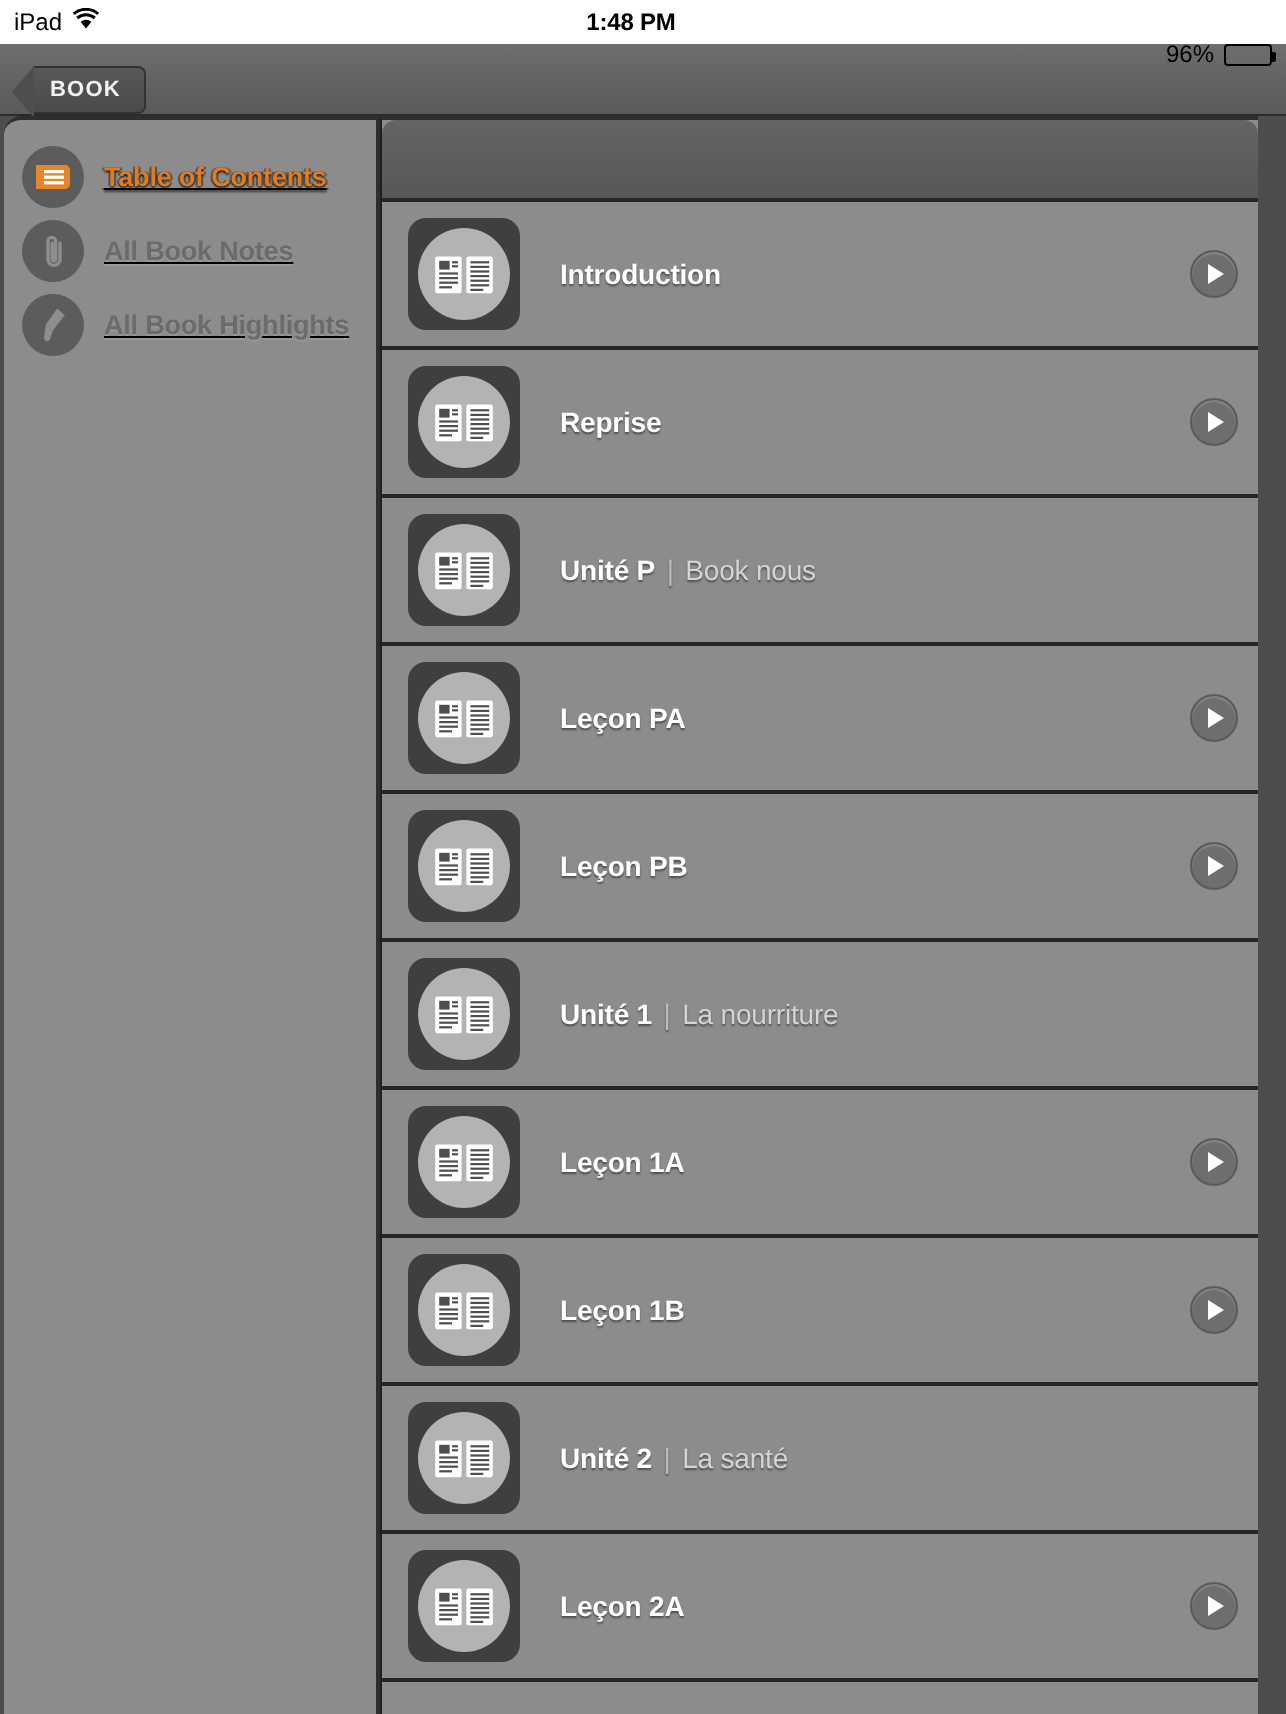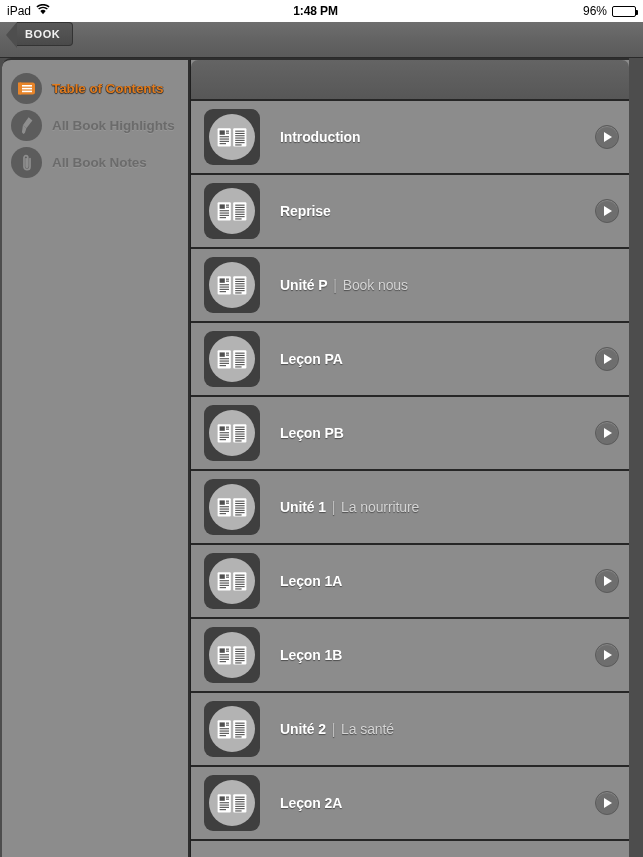--- a/index.html
+++ b/index.html
@@ -33,21 +33,21 @@
     position: absolute;
     left: 0; right: 12px;
     text-align: center;
     font-size: 12px;
     font-weight: 700;
     letter-spacing: -0.1px;
   }
   #status-right {
     position: absolute;
     right: 7px;
-    top: 0;
+    top: 16px;
     height: 22px;
     display: flex;
     align-items: center;
     gap: 5px;
     font-size: 12px;
   }
   .wifi-glyph { display: block; }
   .battery-shell {
     width: 24px; height: 11px;
     border: 1px solid #000;
@@ -68,21 +68,21 @@
     width: 96%;
     background: #000;
   }
 
   
   #nav-bar {
     height: 36px;
     background: linear-gradient(to bottom, #6e6e6e 0%, #636363 50%, #5a5a5a 100%);
     border-bottom: 1px solid #2a2a2a;
     display: flex;
-    align-items: flex-start;
+    align-items: flex-end;
     padding-left: 8px;
   }
   #back-button {
     position: relative;
     height: 24px;
     display: flex;
     align-items: center;
     padding: 0 12px 0 8px;
     margin-left: 9px;
     background: linear-gradient(to bottom, #585858, #4a4a4a);
@@ -116,20 +116,21 @@
 
   
   #sidebar {
     width: 188px;
     background: #8c8c8c;
     border-right: 2px solid #2e2e2e;
     border-top: 2px solid #2e2e2e;
     border-top-left-radius: 9px;
     margin-left: 2px;
     padding-top: 10px;
+    text-decoration: underline;
   }
   .side-item {
     display: flex;
     align-items: center;
     height: 37px;
     padding-left: 9px;
     gap: 10px;
     cursor: pointer;
   }
   .side-icon {
@@ -275,35 +276,35 @@
             <rect x="5" y="4" width="10" height="1.6" fill="#fff"></rect>
             <rect x="5" y="6.8" width="10" height="1.6" fill="#fff"></rect>
             <rect x="5" y="9.6" width="10" height="1.6" fill="#fff"></rect>
             <rect x="1" y="1.5" width="3.2" height="12" fill="#e8852a"></rect>
           </svg>
         </span>
         <span class="side-label">Table of Contents</span>
       </div>
       <div class="side-item">
         <span class="side-icon">
+          <svg width="12" height="20" viewBox="0 0 12 20">
+            <path d="M9 5.5 v8.2 a3 3 0 0 1 -6 0 V4.6 a1.9 1.9 0 0 1 3.8 0 v9.0 a0.85 0.85 0 0 1 -1.7 0 V5.6" stroke="#8e8e8e" stroke-width="1.7" fill="none" stroke-linecap="round"></path>
+          </svg>
+        </span>
+        <span class="side-label">All Book Notes</span>
+      </div>
+      <div class="side-item">
+        <span class="side-icon">
           <svg width="14" height="19" viewBox="0 0 14 19">
             <path d="M8.6 1.2 L12.4 4.6 L6.4 12.2 L2.9 9.2 Z" fill="#8e8e8e"></path>
             <path d="M2.9 9.2 L6.4 12.2 L4.9 16.9 L3.3 17.9 L1.9 16.2 Z" fill="#8e8e8e"></path>
           </svg>
         </span>
         <span class="side-label">All Book Highlights</span>
       </div>
-      <div class="side-item">
-        <span class="side-icon">
-          <svg width="12" height="20" viewBox="0 0 12 20">
-            <path d="M9 5.5 v8.2 a3 3 0 0 1 -6 0 V4.6 a1.9 1.9 0 0 1 3.8 0 v9.0 a0.85 0.85 0 0 1 -1.7 0 V5.6" stroke="#8e8e8e" stroke-width="1.7" fill="none" stroke-linecap="round"></path>
-          </svg>
-        </span>
-        <span class="side-label">All Book Notes</span>
-      </div>
     </div>
 
   <div id="list-panel">
     <div id="list-header"></div>
     <div id="list-body">
         <div class="toc-row">
           <div class="row-icon">
             <div class="row-icon-circle">
               <svg width="30" height="23" viewBox="0 0 30 23">
                 <rect x="0.6" y="2.2" width="13.2" height="18.4" rx="1" fill="#fff"></rect>

